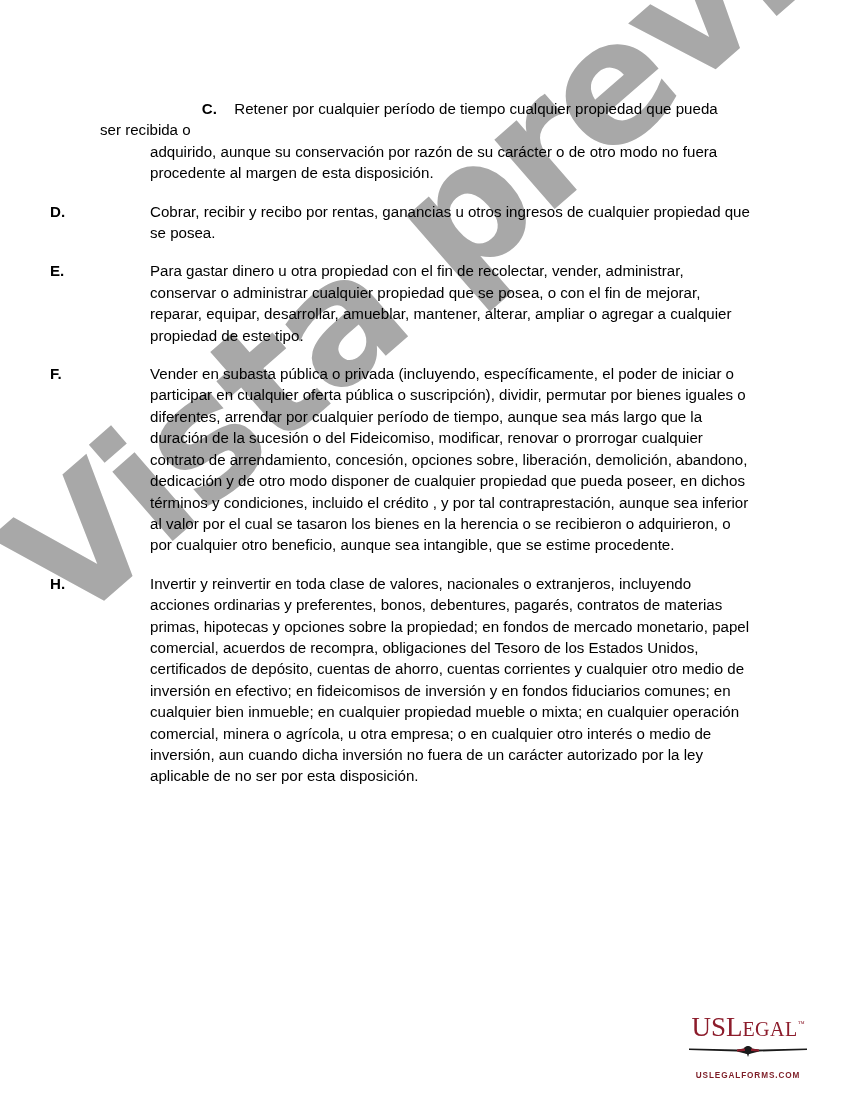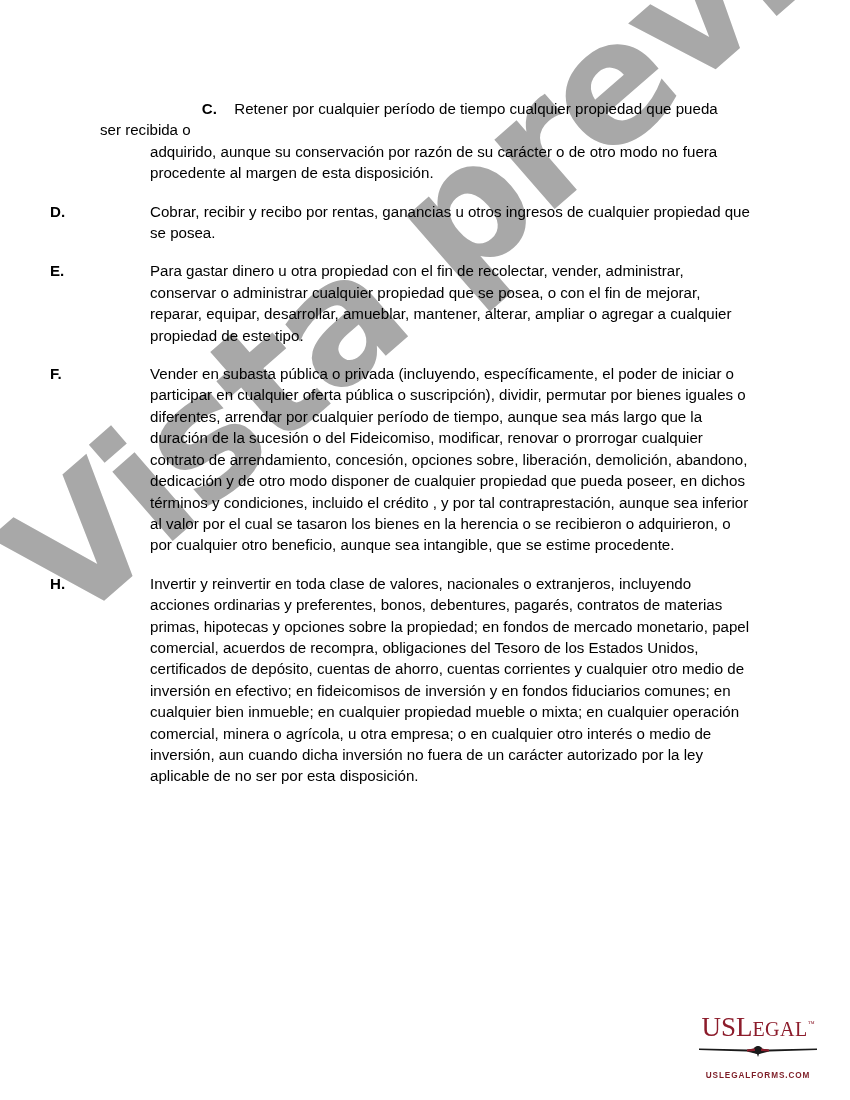--- a/index.html
+++ b/index.html
@@ -97,21 +97,21 @@
     padding-left: 0;
   }
   .para-c .rest {
     display: block;
     padding-left: 50px;
   }
 
   
   .logo {
     position: absolute;
-    right: 27px;
+    right: 37px;
     bottom: 20px;
     width: 130px;
     z-index: 3;
     text-align: center;
   }
   .logo-wordmark {
     font-family: "Liberation Serif", serif;
     color: #8c1c2b;
     font-size: 27px;
     line-height: 30px;

